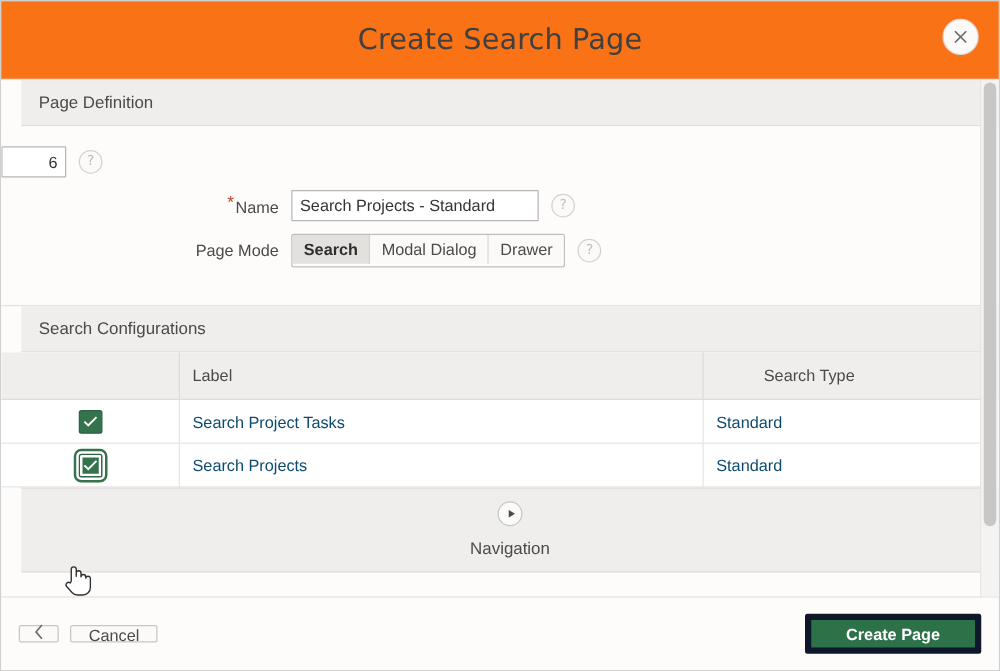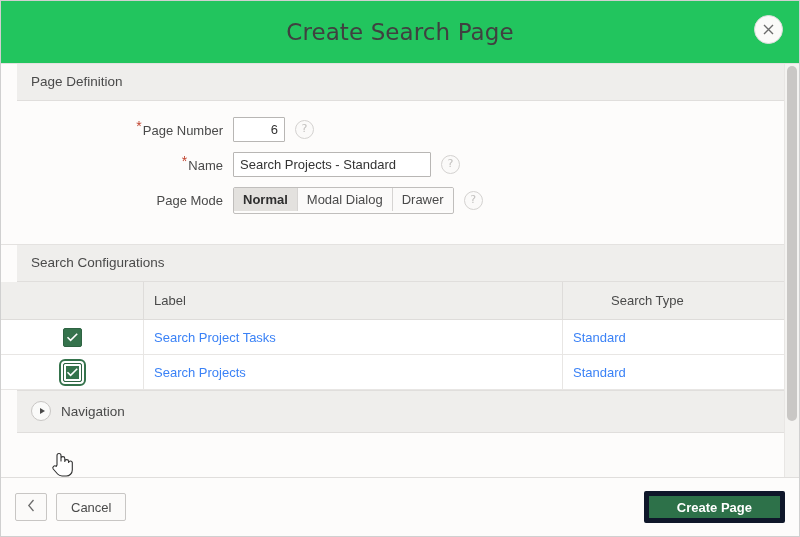--- a/index.html
+++ b/index.html
@@ -26,21 +26,21 @@
     border: 1px solid #d0d0d0;
     display: flex;
     flex-direction: column;
   }
 
   
   .titlebar {
     position: relative;
     height: 62px;
     min-height: 62px;
-    background: #22c55e;
+    background: #f97316;
     display: flex;
     align-items: center;
     justify-content: center;
     border-bottom: 1px solid #e4e2e0;
   }
   .dialog-title {
     font-size: 23px;
     color: #404040;
     letter-spacing: .1px;
     font-weight: 400;
@@ -98,20 +98,21 @@
     font-size: 13.5px;
     color: #4a4a4a;
     margin-left: 16px;
   }
   .region-header.collapsible {
     display: flex;
     align-items: center;
     gap: 10px;
     cursor: pointer;
     border-top: 1px solid #e0dedc;
+    flex-direction: column;
   }
   .disclosure {
     width: 18px;
     height: 18px;
     border-radius: 50%;
     border: 1px solid #c8c6c4;
     background: #fafaf9;
     display: flex;
     align-items: center;
     justify-content: center;
@@ -234,21 +235,21 @@
     height: 16px;
   }
   .grid th.col-check { width: 122px; }
   .grid th.col-label { width: 398px; }
   .grid th.col-type  { border-right: none; padding-left: 48px; }
   .grid td {
     border-bottom: 1px solid #e8e6e4;
     border-right: 1px solid #e8e6e4;
     padding: 9px 10px;
     font-size: 13px;
-    color: #3b82f6;
+    color: #0c4a6e;
     background: #ffffff;
     height: 16px;
   }
   .grid td.col-type { border-right: none; }
   .grid td.cell-check {
     text-align: center;
     padding: 5px 10px;
   }
   .chk {
     display: inline-block;
@@ -291,21 +292,21 @@
     font-family: "Liberation Sans", sans-serif;
     font-size: 13px;
     border-radius: 2px;
     cursor: pointer;
     box-sizing: border-box;
   }
   .btn-secondary {
     background: #fbfaf9;
     border: 1px solid #c8c6c4;
     color: #4a4a4a;
-    height: 28px;
+    height: 14px;
     padding: 0 14px;
   }
   .btn-icon {
     width: 32px;
     padding: 0;
     display: flex;
     align-items: center;
     justify-content: center;
     margin-right: 9px;
   }
@@ -353,41 +354,38 @@
       <div class="scrollbar-thumb"></div>
     </div>
 
     <div class="region-header">
       <span>Page Definition</span>
     </div>
 
     <div class="form-area">
 
       <div class="field-row">
-        <div class="field-label">
-          <span class="req-star">*</span><span>Page Number</span>
-        </div>
         <input class="txt-input num" type="text" value="6" style="">
         <div class="help-icon">?</div>
       </div>
 
       <div class="field-row">
         <div class="field-label">
           <span class="req-star">*</span><span>Name</span>
         </div>
         <input class="txt-input name" type="text" value="Search Projects - Standard" style="">
         <div class="help-icon">?</div>
       </div>
 
       <div class="field-row">
         <div class="field-label">
           <span>Page Mode</span>
         </div>
         <div class="seg-group">
-          <div class="seg-item selected">Normal</div>
+          <div class="seg-item selected">Search</div>
           <div class="seg-item">Modal Dialog</div>
           <div class="seg-item">Drawer</div>
         </div>
         <div class="help-icon">?</div>
       </div>
 
     </div>
 
     <div class="region-header">
       <span>Search Configurations</span>

